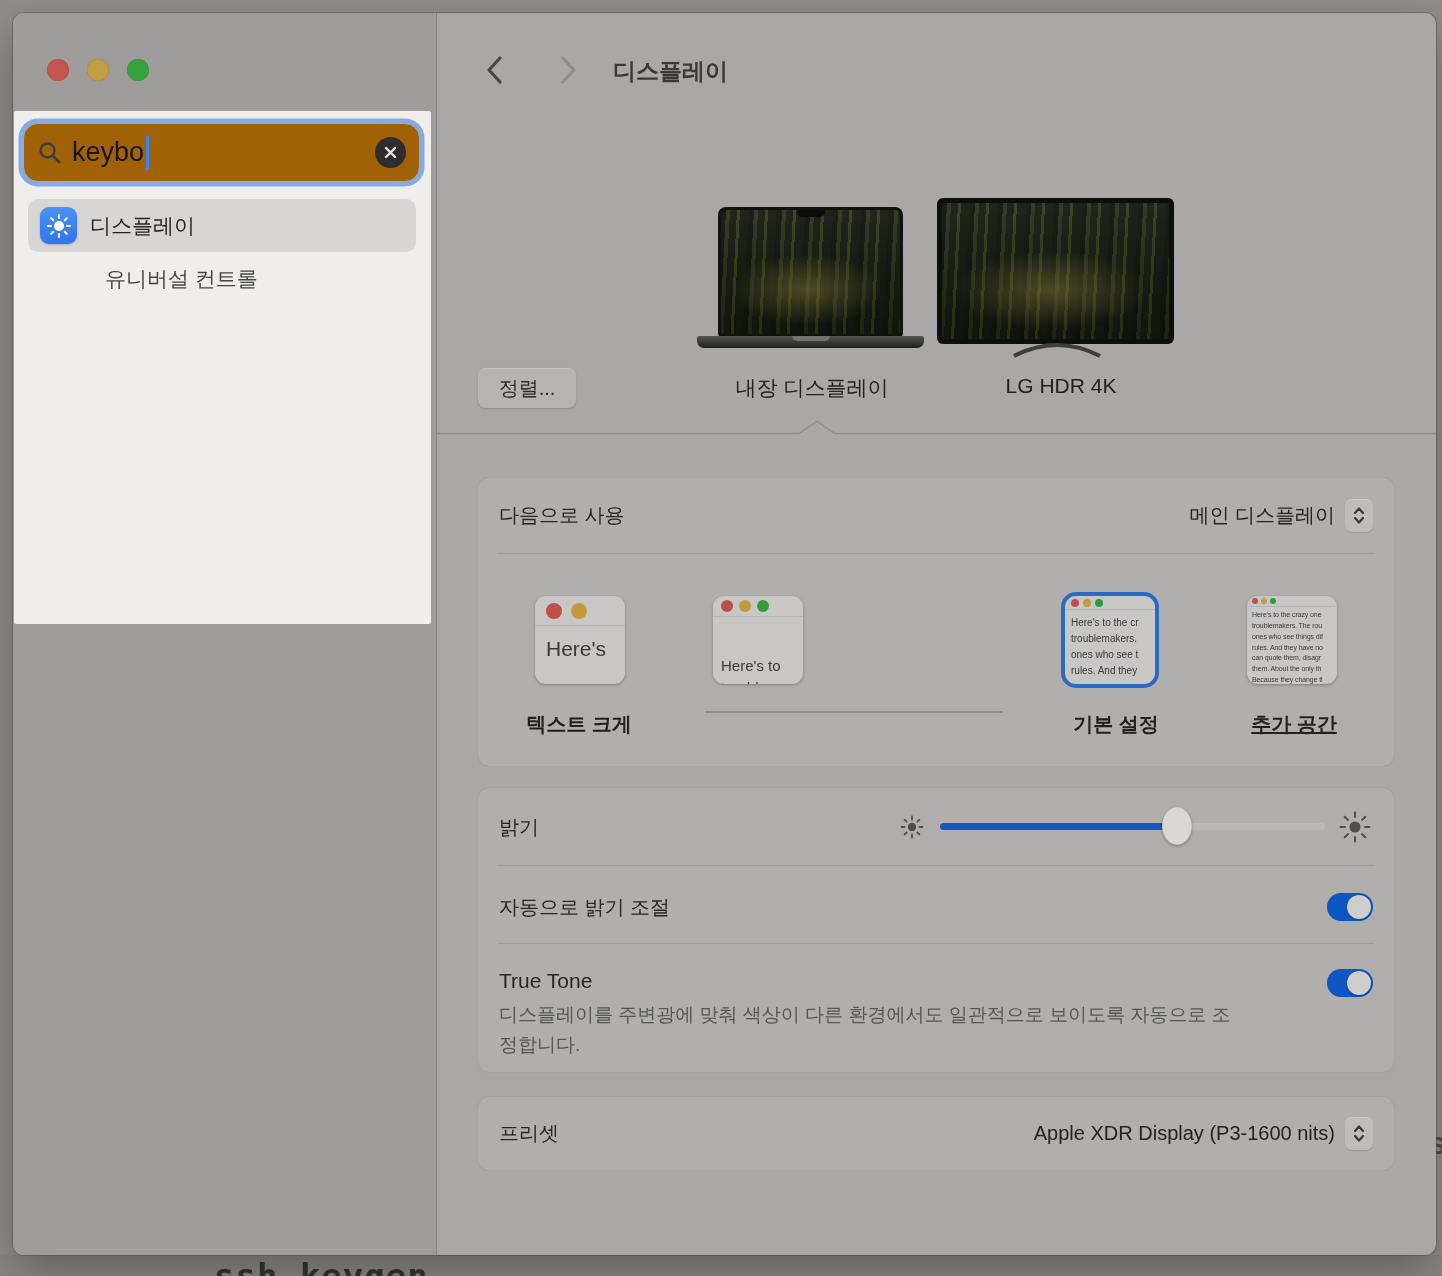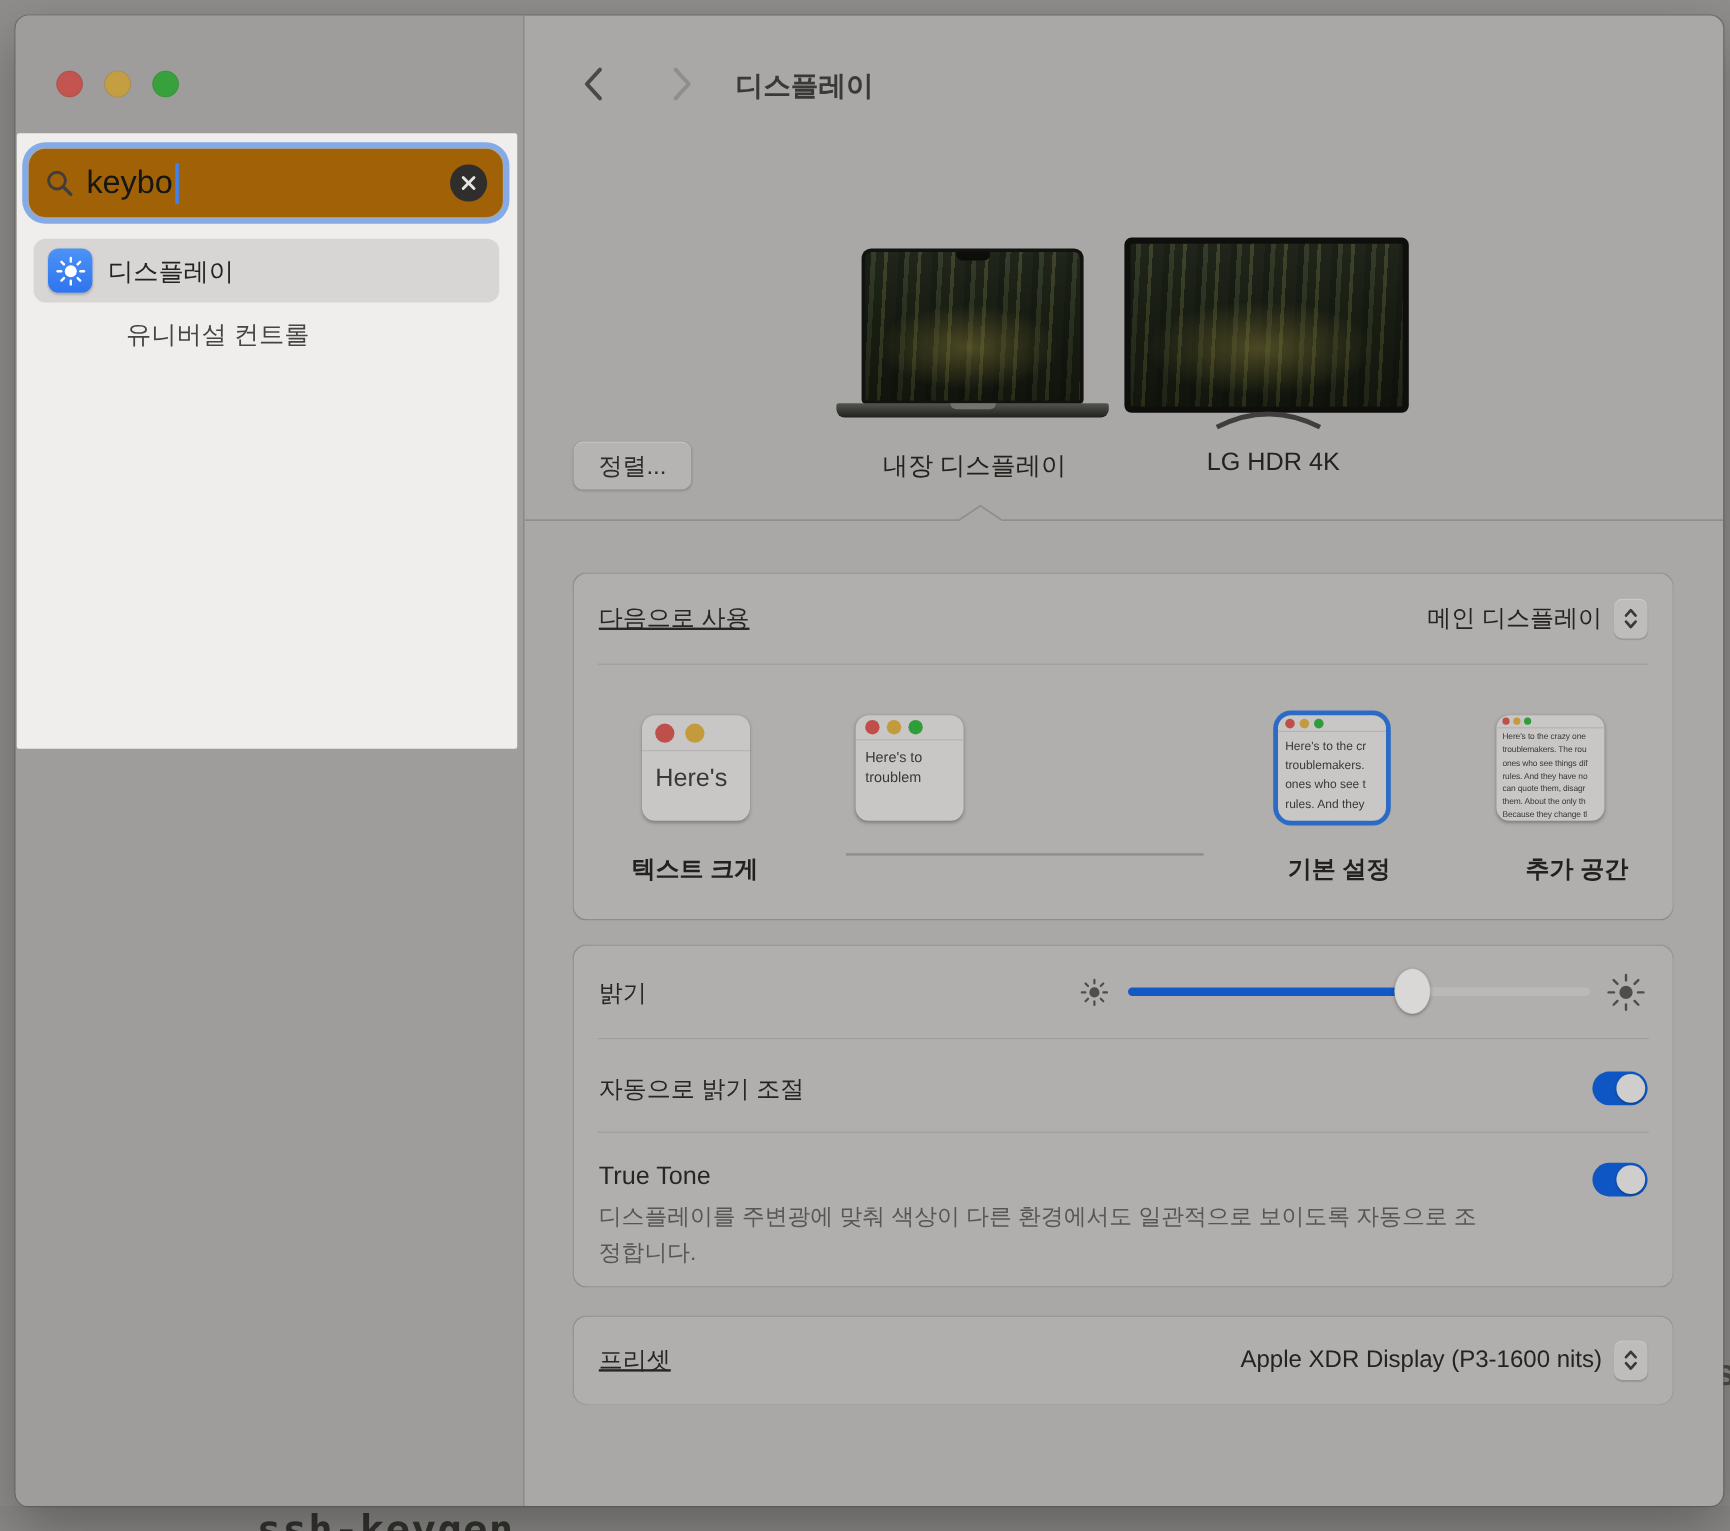--- a/index.html
+++ b/index.html
@@ -107,21 +107,21 @@
     box-shadow:inset 0 1px 0 rgba(255,255,255,.22), 0 1px 2px rgba(0,0,0,.18);
   }
   .section-divider{position:absolute;left:0;top:407px;}
   
   .card{position:absolute;left:41px;width:916px;background:#b0afad;border-radius:11px;box-shadow:0 0 1px rgba(0,0,0,.25);}
   .card1{top:465px;height:288px;}
   .card2{top:775px;height:284px;}
   .card3{top:1084px;height:73px;}
   .card4{top:1173px;height:80px;}
   .prefrow{display:flex;align-items:center;justify-content:space-between;padding:0 21px;height:100%;}
-  .row-label{font-size:20px;color:#262624;text-decoration:underline;}
+  .row-label{font-size:20px;color:#262624;}
   .row-right{display:flex;align-items:center;gap:10px;}
   .row-value{font-size:20px;color:#232321;}
   .stepper{
     width:28px;height:33px;border-radius:7px;background:#bebdbb;flex:none;
     display:flex;align-items:center;justify-content:center;
     box-shadow:inset 0 1px 0 rgba(255,255,255,.2), 0 1px 1px rgba(0,0,0,.15);
   }
   .inset-divider{position:absolute;left:20px;right:20px;height:1px;background:#9f9e9c;}
   .c1-row1{height:75px;display:flex;align-items:center;justify-content:space-between;padding:0 21px;}
   
@@ -134,26 +134,26 @@
   .mini-tb{display:flex;align-items:center;border-bottom:1px solid #b5b4b2;box-sizing:border-box;}
   .mini-dot{border-radius:50%;flex:none;}
   .md-red{background:#bf4f4b;} .md-yel{background:#c39b3d;} .md-grn{background:#2f9e3a;}
   .tb1{height:30px;padding-left:11px;gap:9px;} .tb1 .mini-dot{width:16px;height:16px;}
   .tb2{height:21px;padding-left:8px;gap:6px;}  .tb2 .mini-dot{width:12px;height:12px;}
   .tb3{height:17px;padding-left:7px;gap:5px;}  .tb3 .mini-dot{width:10px;height:10px;}
   .tb4{height:14px;padding-left:6px;gap:4px;}  .tb4 .mini-dot{width:8px;height:8px;}
   .tb5{height:11px;padding-left:5px;gap:3px;}  .tb5 .mini-dot{width:6px;height:6px;}
   .mini-body{color:#393937;overflow:hidden;}
   .mb1{font-size:21px;padding:11px 0 0 11px;}
-  .mb2{font-size:12px;line-height:1.45;padding:6px 0 0 8px;}
+  .mb2{font-size:15px;line-height:1.45;padding:6px 0 0 8px;margin-top:32px;}
   .mb3{font-size:12.5px;line-height:1.5;padding:5px 0 0 7px;}
   .mb4{font-size:10px;line-height:1.6;padding:5px 0 0 6px;}
   .mb5{font-size:7px;line-height:1.55;padding:3px 0 0 5px;letter-spacing:-.1px;}
   .mini-label{position:absolute;top:233px;transform:translateX(-50%);font-size:20px;font-weight:600;color:#21211f;white-space:nowrap;}
-  .ml1{left:101px;} .ml4{left:638px;} .ml5{left:836px;}
+  .ml1{left:101px;} .ml4{left:638px;} .ml5{left:816px;text-decoration:underline;}
   .connector{position:absolute;left:227px;top:233px;width:298px;height:2px;background:#8f8e8d;}
   
   .bright-label{position:absolute;left:21px;top:26px;font-size:20px;color:#262624;}
   .sun-sm{position:absolute;left:421px;top:26px;}
   .sun-lg{position:absolute;left:860px;top:22px;}
   .slider-track{position:absolute;left:462px;top:35px;width:385px;height:7px;border-radius:4px;background:#bab9b7;}
   .slider-fill{position:absolute;left:0;top:0;height:7px;border-radius:4px;background:#1458c4;}
   .slider-knob{
     position:absolute;top:-16px;width:30px;height:38px;border-radius:50%;background:#d9d8d6;
     box-shadow:0 1px 3px rgba(0,0,0,.35), inset 0 0 0 .5px rgba(0,0,0,.12);

